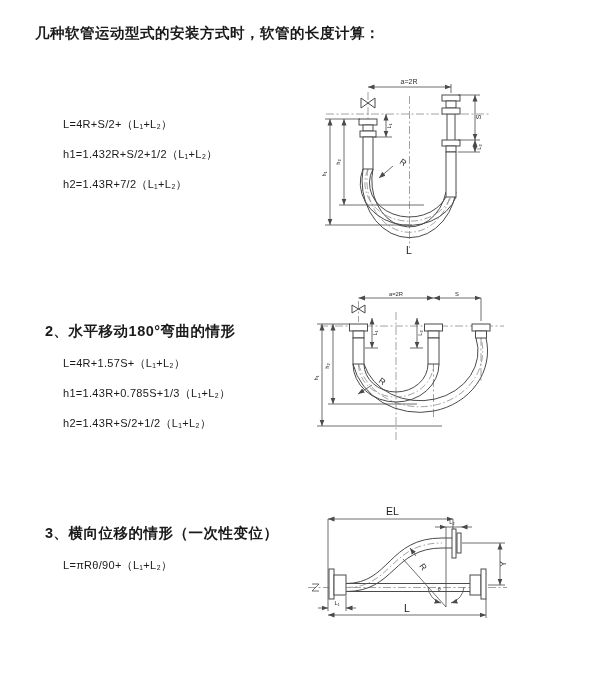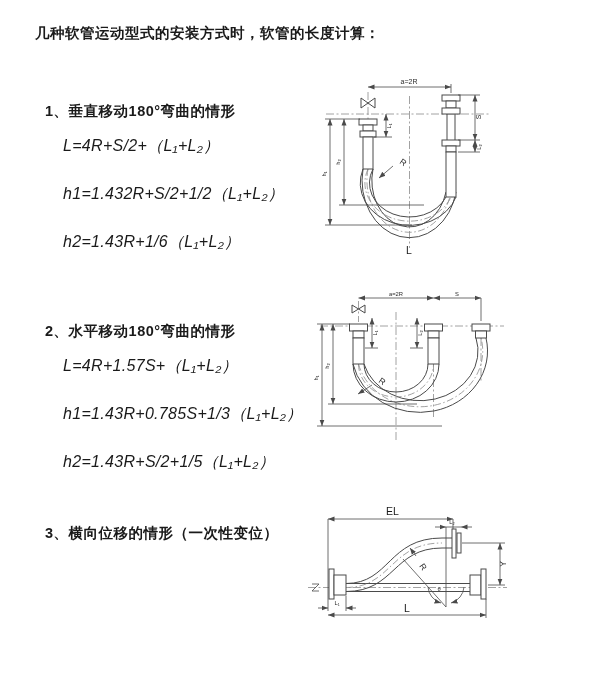--- a/index.html
+++ b/index.html
@@ -8,22 +8,22 @@
     font-family:"Liberation Sans","DejaVu Sans",sans-serif; color:#1a1a1a;
   }
   .page { position:absolute; inset:0; }
   .title {
     position:absolute; left:35px; top:24px;
     font-size:14.5px; font-weight:bold; letter-spacing:0.5px;
   }
   .sec { position:absolute; left:45px; }
   .heading { font-size:14.5px; font-weight:bold; letter-spacing:0.5px; }
   .formulas { margin:15px 0 0 18px; }
-  .formula { font-size:16px; letter-spacing:0.3px;font-style:italic; }
-  .formula + .formula { margin-top:27px; }
+  .formula { font-size:11px; letter-spacing:0.3px; }
+  .formula + .formula { margin-top:15px; }
   svg.diagram { position:absolute; }
   
   .ln  { stroke:#4a4a4a; stroke-width:1; fill:none; }
   .thin{ stroke:#4a4a4a; stroke-width:0.8; fill:none; }
   .cl  { stroke:#8a8a8a; stroke-width:0.8; fill:none; stroke-dasharray:8 2.5 2 2.5; }
   .cla { stroke:#8a8a8a; stroke-width:0.8; fill:none; stroke-dasharray:7 2.5 1.5 2.5; }
   .fit { stroke:#4a4a4a; stroke-width:1; fill:#ffffff; }
   .dim { stroke:#4a4a4a; stroke-width:0.8; fill:none; }
   .lbl { fill:#2a2a2a; font-size:7px; font-family:"Liberation Sans","DejaVu Sans",sans-serif; }
   .lbl-big { fill:#1a1a1a; font-size:10.5px; font-family:"Liberation Sans","DejaVu Sans",sans-serif; }
@@ -31,40 +31,40 @@
   .lbl-sm  { fill:#2a2a2a; font-size:5.8px; font-family:"Liberation Sans","DejaVu Sans",sans-serif; }
 </style>
 </head>
 <body>
 
 <div class="page">
 
   <div class="title">几种软管运动型式的安装方式时，软管的长度计算：</div>
 
   <section class="sec" style="top:102px">
-    <div class="heading">1、垂直移动180°弯曲的情形</div>
     <div class="formulas">
       <div class="formula">L=4R+S/2+（L₁+L₂）</div>
       <div class="formula">h1=1.432R+S/2+1/2（L₁+L₂）</div>
-      <div class="formula">h2=1.43R+1/6（L₁+L₂）</div>
+      <div class="formula">h2=1.43R+7/2（L₁+L₂）</div>
     </div>
   </section>
 
   <section class="sec" style="top:322px">
     <div class="heading">2、水平移动180°弯曲的情形</div>
     <div class="formulas">
       <div class="formula">L=4R+1.57S+（L₁+L₂）</div>
       <div class="formula">h1=1.43R+0.785S+1/3（L₁+L₂）</div>
-      <div class="formula">h2=1.43R+S/2+1/5（L₁+L₂）</div>
+      <div class="formula">h2=1.43R+S/2+1/2（L₁+L₂）</div>
     </div>
   </section>
 
   <section class="sec" style="top:524px">
     <div class="heading">3、横向位移的情形（一次性变位）</div>
     <div class="formulas">
+      <div class="formula">L=πRθ/90+（L₁+L₂）</div>
     </div>
   </section>
 
   <svg class="diagram" style="left:312px; top:72px" width="220" height="185" viewBox="0 0 220 185">
     <defs>
       <pattern id="braid1" width="4" height="4" patternUnits="userSpaceOnUse">
         <path d="M0,4 L4,0 M0,0 L4,4" stroke="#888" stroke-width="0.5"></path>
       </pattern>
       <marker id="arr1" markerWidth="7" markerHeight="7" refX="6.5" refY="3.5" orient="auto-start-reverse" markerUnits="userSpaceOnUse">
         <path d="M0,1 L6.5,3.5 L0,6 Z" fill="#4a4a4a"></path>

